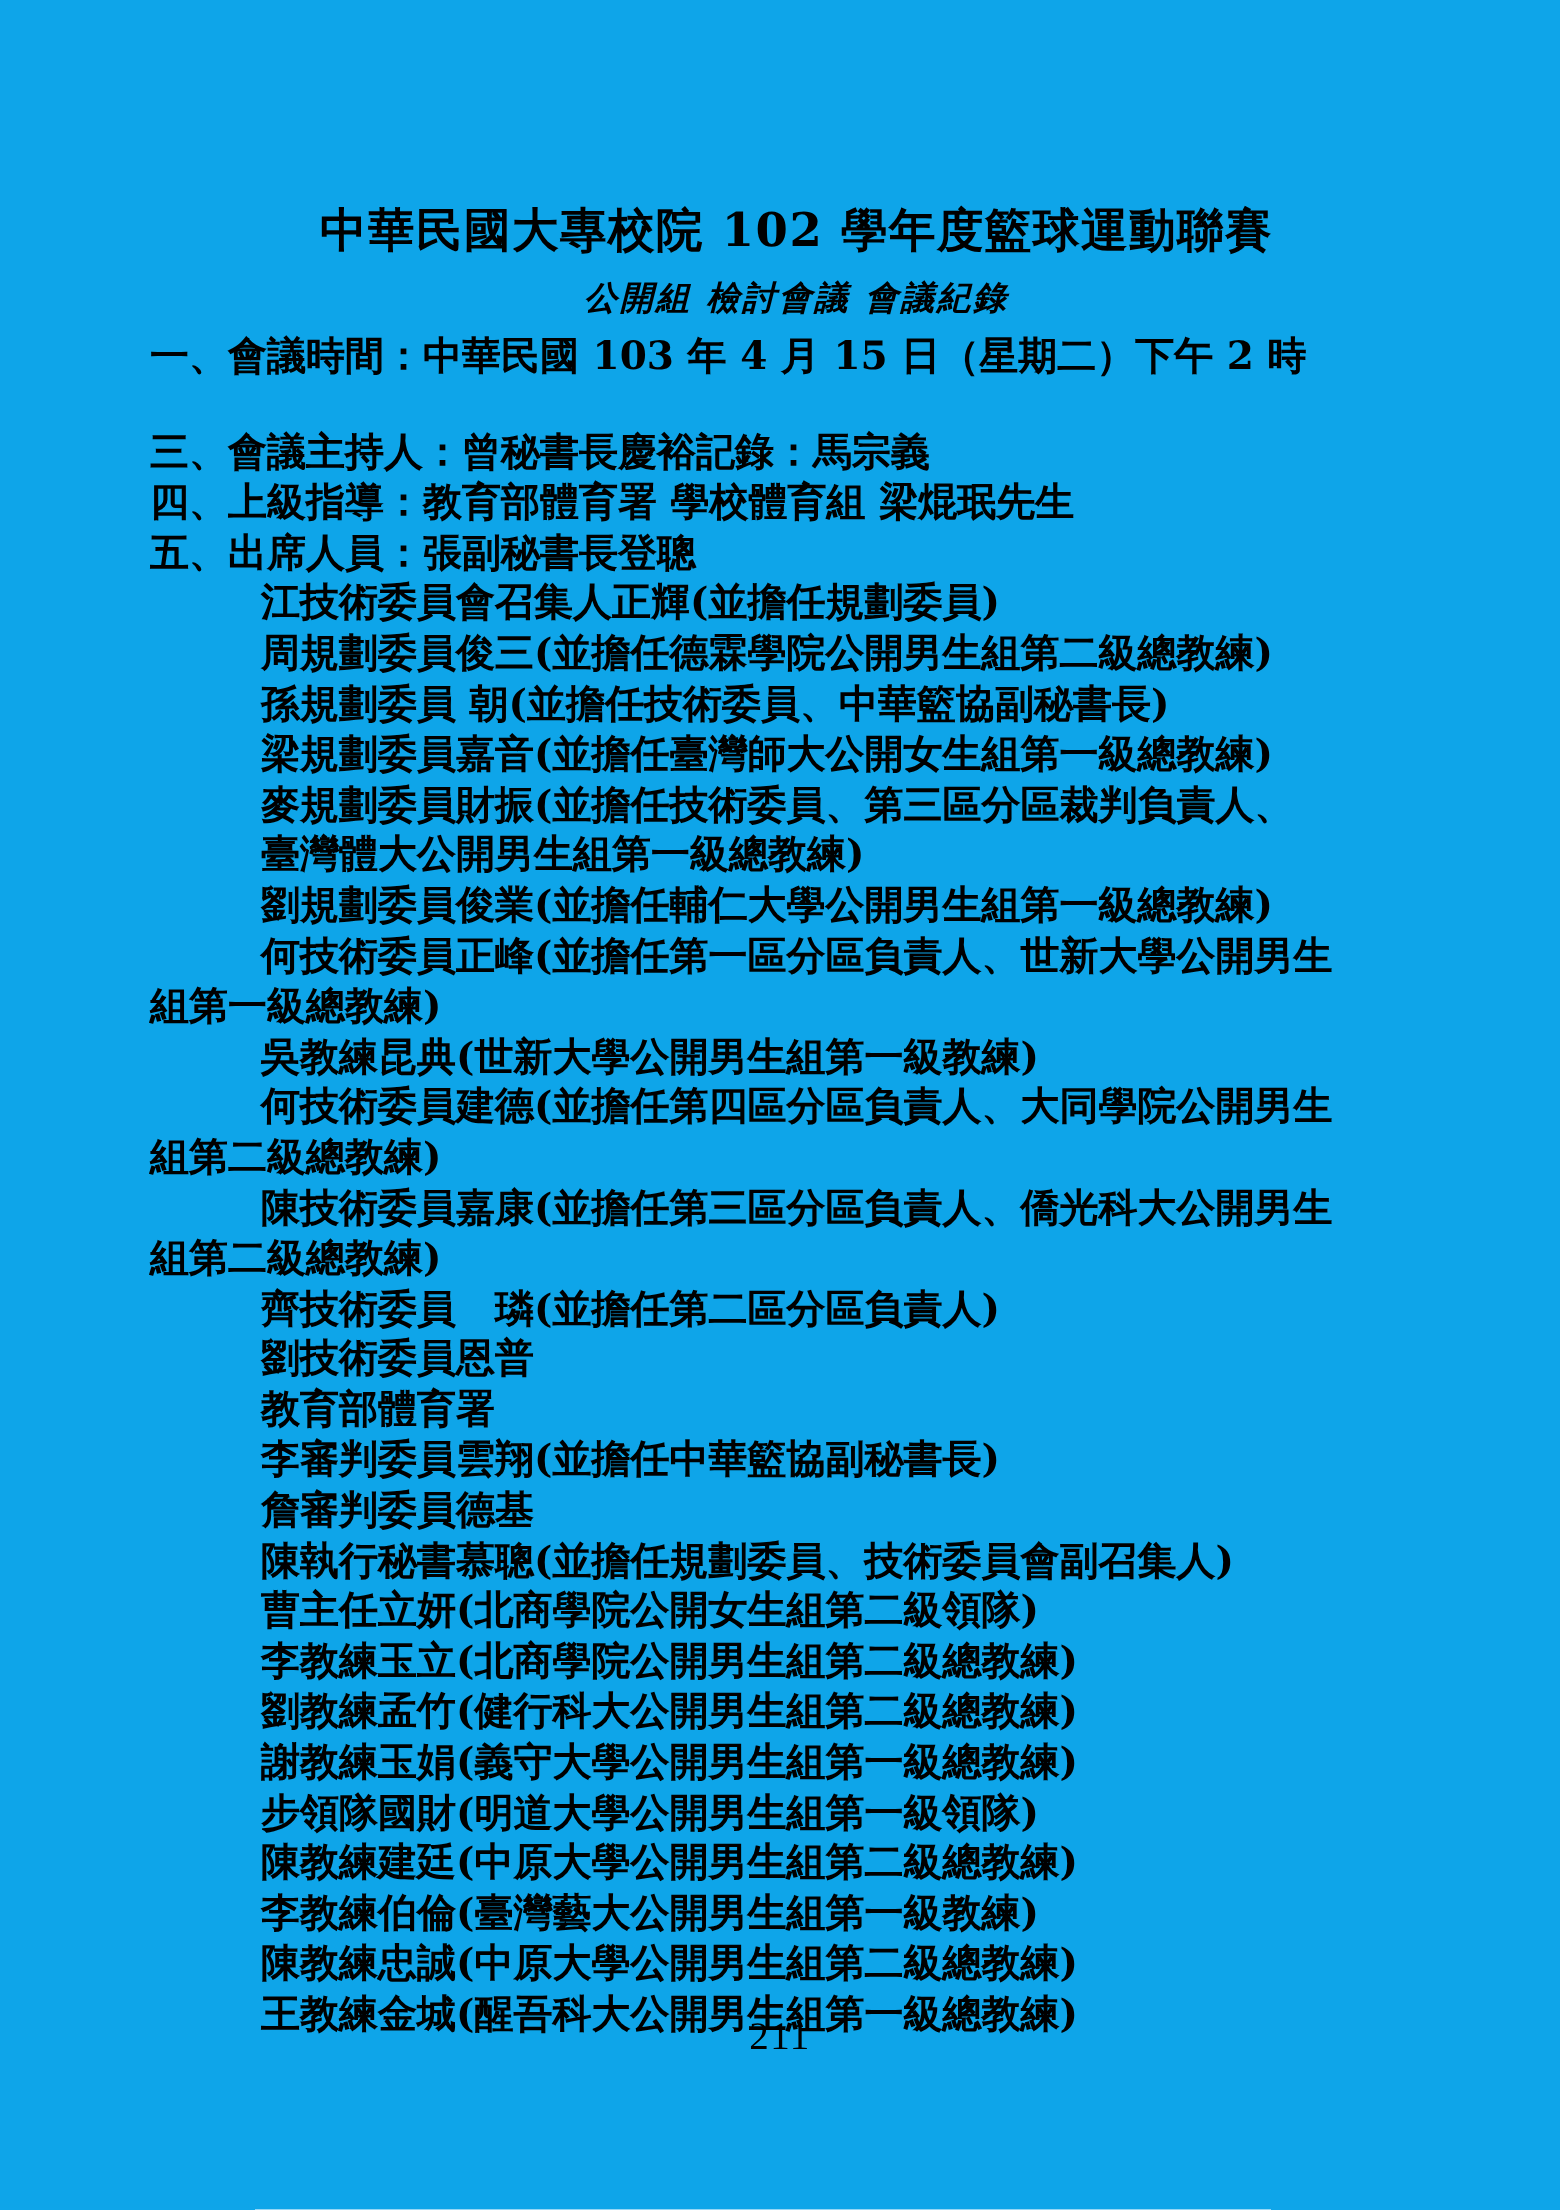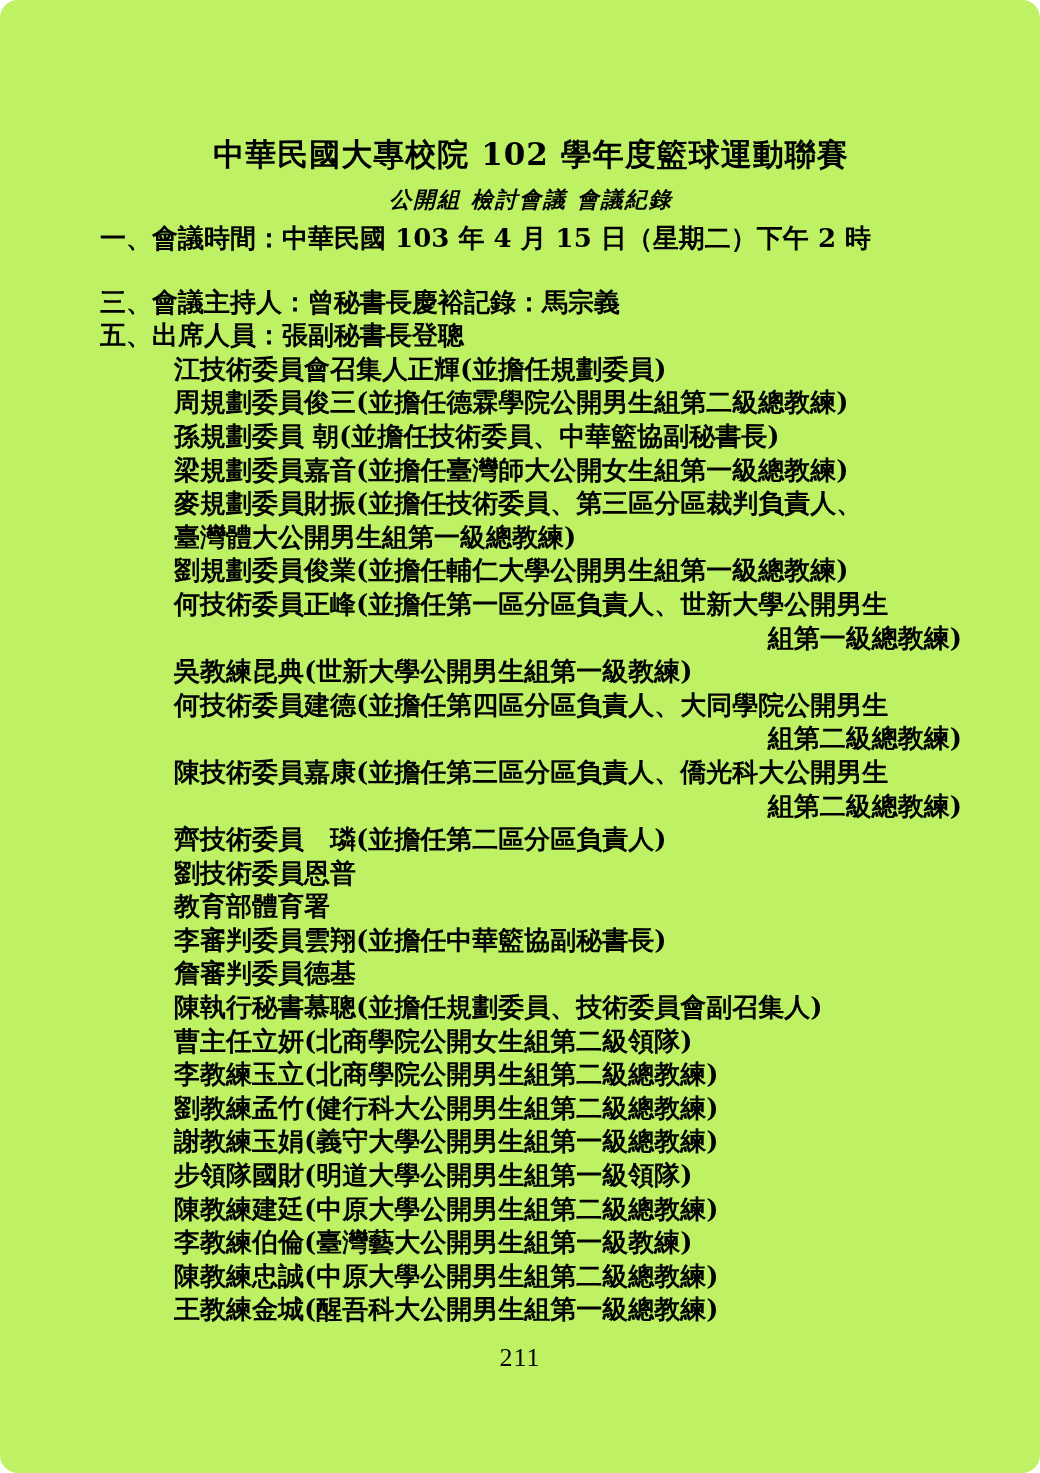--- a/index.html
+++ b/index.html
@@ -4,28 +4,27 @@
 <style>
   html, body {
     margin: 0;
     padding: 0;
     background: #ffffff;
   }
   .page {
     position: relative;
     width: 1040px;
     height: 1473px;
-    background: #bef264;
+    background: #0ea5e9;
     color: #000000;
     font-family: "DejaVu Serif", "Liberation Serif", serif;
     font-weight: bold;
     box-sizing: border-box;
     padding: 132px 78px 0 100px;
     overflow: hidden;
-    border-radius: 18px;
   }
   .titles {
     text-align: center;
     margin-bottom: 0;
   }
   .title-line1 {
     font-size: 31px;
     line-height: 45px;
     letter-spacing: 1px;
     white-space: nowrap;
@@ -53,21 +52,21 @@
   }
   .attendees-list {
     
   }
   .attendee-line {
     margin-left: 74px;
     white-space: nowrap;
   }
   .attendee-line.center {
     margin-left: 0;
-    text-align: right;
+    text-align: left;
     white-space: nowrap;
   }
   .page-number {
     position: absolute;
     top: 1343px;
     left: 0;
     width: 100%;
     text-align: center;
     font-size: 26px;
     font-weight: normal;
@@ -87,20 +86,23 @@
 
   <div class="body-text">
 
     <div class="meeting-info">
       <div class="info-row">
         <span>一、會議時間：中華民國 103 年 4 月 15 日（星期二）下午 2 時</span>
       </div>
       <div class="info-row">
         <span>三、會議主持人：曾秘書長慶裕</span>
         <span class="right-note">記錄：馬宗義</span>
+      </div>
+      <div class="info-row">
+        <span>四、上級指導：教育部體育署 學校體育組 梁焜珉先生</span>
       </div>
       <div class="info-row">
         <span>五、出席人員：張副秘書長登聰</span>
       </div>
     </div>
 
     <div class="attendees-list">
         <div class="attendee-line">江技術委員會召集人正輝(並擔任規劃委員)</div>
         <div class="attendee-line">周規劃委員俊三(並擔任德霖學院公開男生組第二級總教練)</div>
         <div class="attendee-line">孫規劃委員 朝(並擔任技術委員、中華籃協副秘書長)</div>

